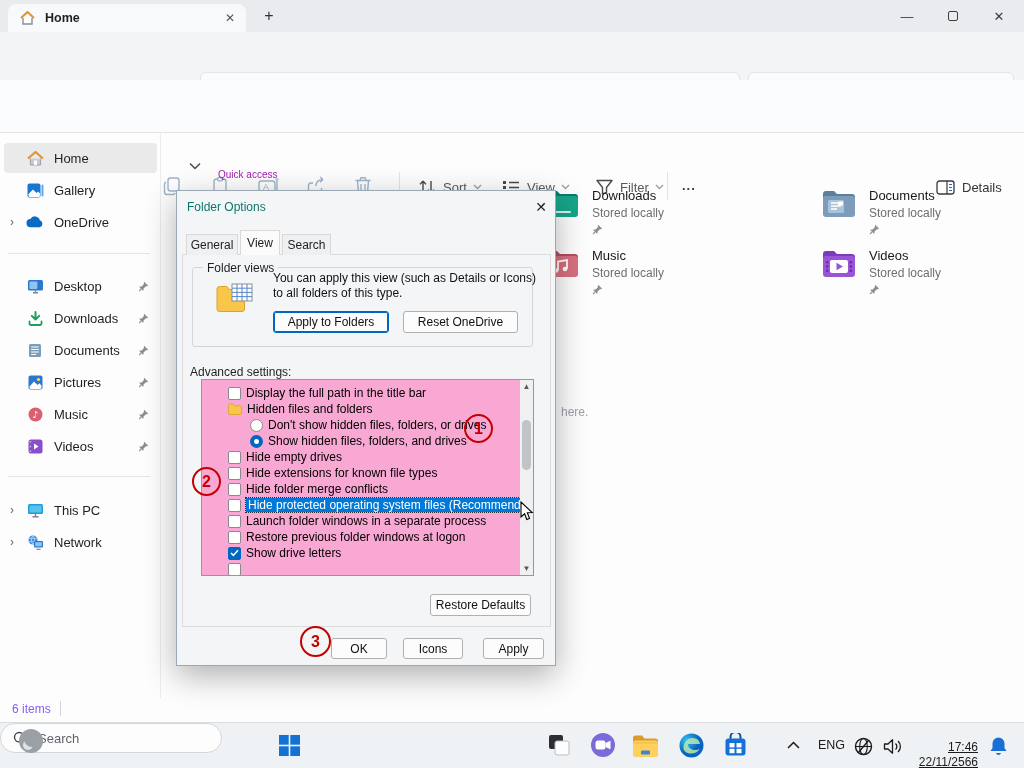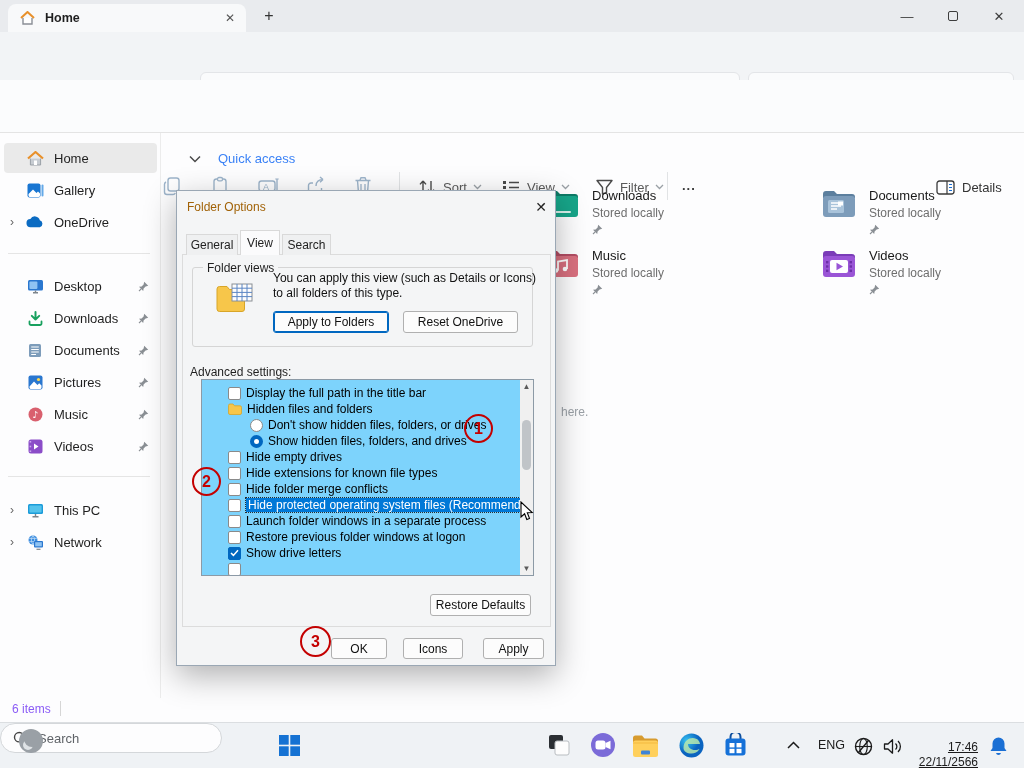--- a/index.html
+++ b/index.html
@@ -39,43 +39,43 @@
   .sidebar { left:0; top:133px; width:161px; height:565px; background:#fdfdfe; border-right:1px solid #ececec; }
   .side-row { position:absolute; left:4px; width:153px; height:30px; display:flex; align-items:center; border-radius:4px; }
   .side-row.sel { background:#eaeaea; }
   .side-chev { width:14px; margin-left:6px; color:#666; font-size:12px; }
   .side-ic { width:18px; margin-left:2px; display:flex; justify-content:center; }
   .side-lbl { margin-left:10px; font-size:13px; }
   .side-pin { position:absolute; right:8px; }
   .side-sep { position:absolute; left:8px; width:142px; height:1px; background:#e5e5e5; }
 
   
-  .qa-header { font-size:13px; color:#3b82f6; }
+  .qa-header { font-size:10px; color:#a21caf;margin-top:18px; }
   .tile-title { font-size:13px; color:#191919; }
   .tile-sub { font-size:12px; color:#6e6e6e; margin-top:3px; }
   .hint-frag { font-size:12px; color:#9aa0a6; }
   .statusbar { left:0; top:698px; width:1024px; height:24px; background:#fdfdfe; }
   .status-txt { font-size:12px; color:#8b5cf6; }
 
   
   .dialog { left:176px; top:190px; width:380px; height:476px; background:#f4f5f6;
             border:1px solid #9aa7b4; box-shadow:0 10px 30px rgba(0,0,0,.30); font-size:12px; }
-  .dlg-title { left:10px; top:9px; font-size:12px; color:#a16207; }
+  .dlg-title { left:10px; top:9px; font-size:12px; color:#0f766e; }
   .dlg-close { left:352px; top:5px; width:24px; height:22px; display:flex; align-items:center; justify-content:center; color:#222; font-size:14px; }
   .dtab { position:absolute; height:21px; top:43px; background:#eff0f1; border:1px solid #d9d9d9; border-bottom:none;
           display:flex; align-items:center; justify-content:center; padding:0 8px; color:#222; }
   .dtab.active { top:39px; height:25px; background:#fbfbfc; z-index:2; }
   .dlg-page { left:5px; top:63px; width:369px; height:373px; border:1px solid #dcdcdc; background:#f4f5f6; }
   .groupbox { left:15px; top:76px; width:341px; height:80px; border:1px solid #d5d5d5; border-radius:3px; }
   .grouplabel { left:26px; top:70px; background:#f4f5f6; padding:0 4px; font-size:12px; }
   .gdesc { left:96px; top:80px; width:268px; line-height:15px; font-size:12px; color:#111; }
   .dbtn { position:absolute; background:#fcfcfc; border:1px solid #b0b0b0; border-radius:3px;
           display:flex; align-items:center; justify-content:center; font-size:12px; color:#111; }
   .dbtn.primary { border:1px solid #0067c0; box-shadow:0 0 0 1px #0067c0 inset; }
-  .listbox { left:24px; top:188px; width:333px; height:197px; background:#7dd3fc; border:1px solid #8c9aa6; overflow:hidden; }
+  .listbox { left:24px; top:188px; width:333px; height:197px; background:#f9a8d4; border:1px solid #8c9aa6; overflow:hidden; }
   .lrow { position:absolute; left:0; width:316px; height:16px; display:flex; align-items:center; font-size:12px; color:#000; }
   .chk { width:13px; height:13px; border:1px solid #8a8a8a; border-radius:2px; background:#fff; flex:none; }
   .chk.on { background:#0067c0; border-color:#0067c0; display:flex; align-items:center; justify-content:center; }
   .radio { width:13px; height:13px; border:1px solid #8a8a8a; border-radius:50%; background:#fff; flex:none; }
   .radio.on { border:4px solid #0067c0; }
   .lrow .lbl { margin-left:5px; white-space:nowrap; }
   .lrow.hl .lbl { background:#0078d7; color:#fff; outline:1px dotted #2b2b2b; outline-offset:0px; padding:0 2px; }
   .ind1 { padding-left:26px; } .ind2 { padding-left:48px; }
   .sbar { position:absolute; right:0; top:0; width:13px; height:195px; background:#f0f0f0; }
   .sthumb { position:absolute; left:2px; top:40px; width:9px; height:50px; background:#c0c4c8; border-radius:5px; }

